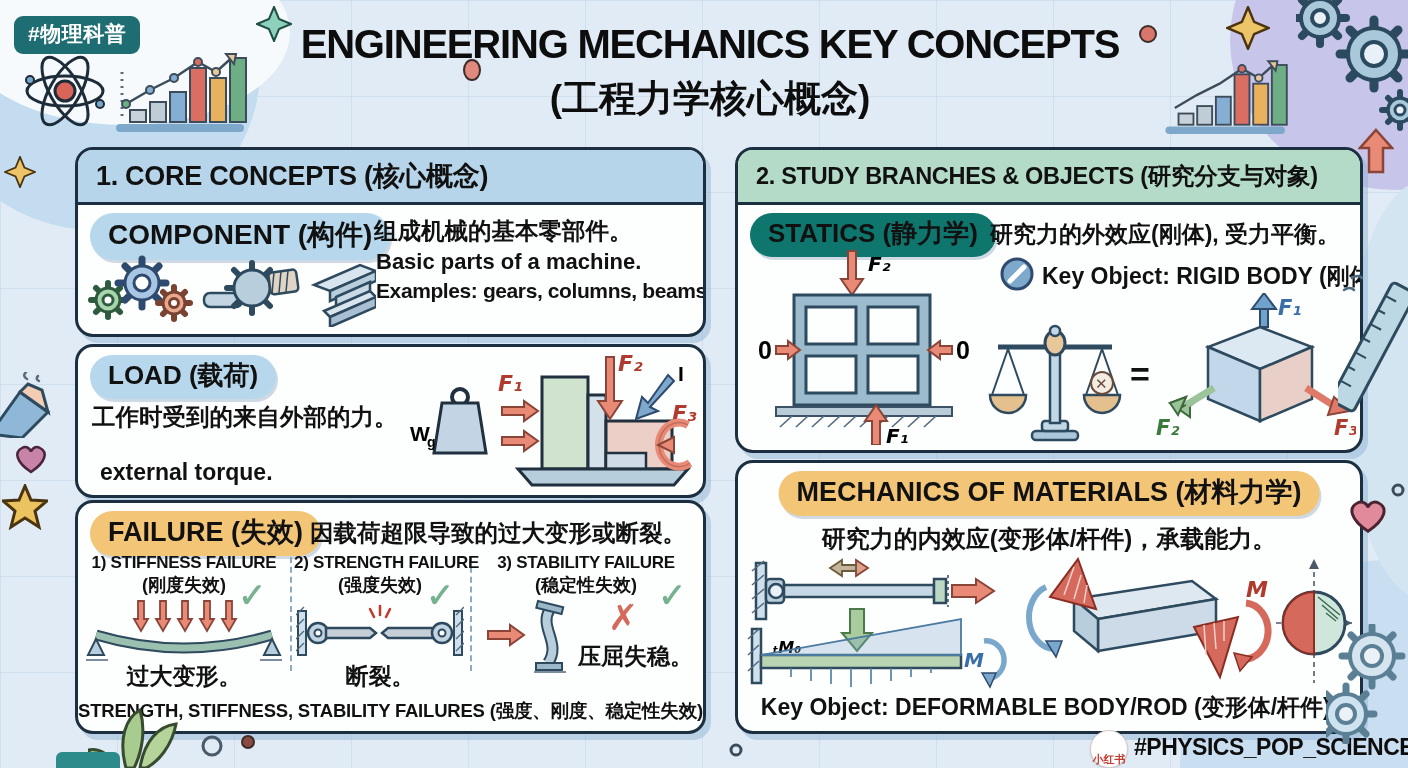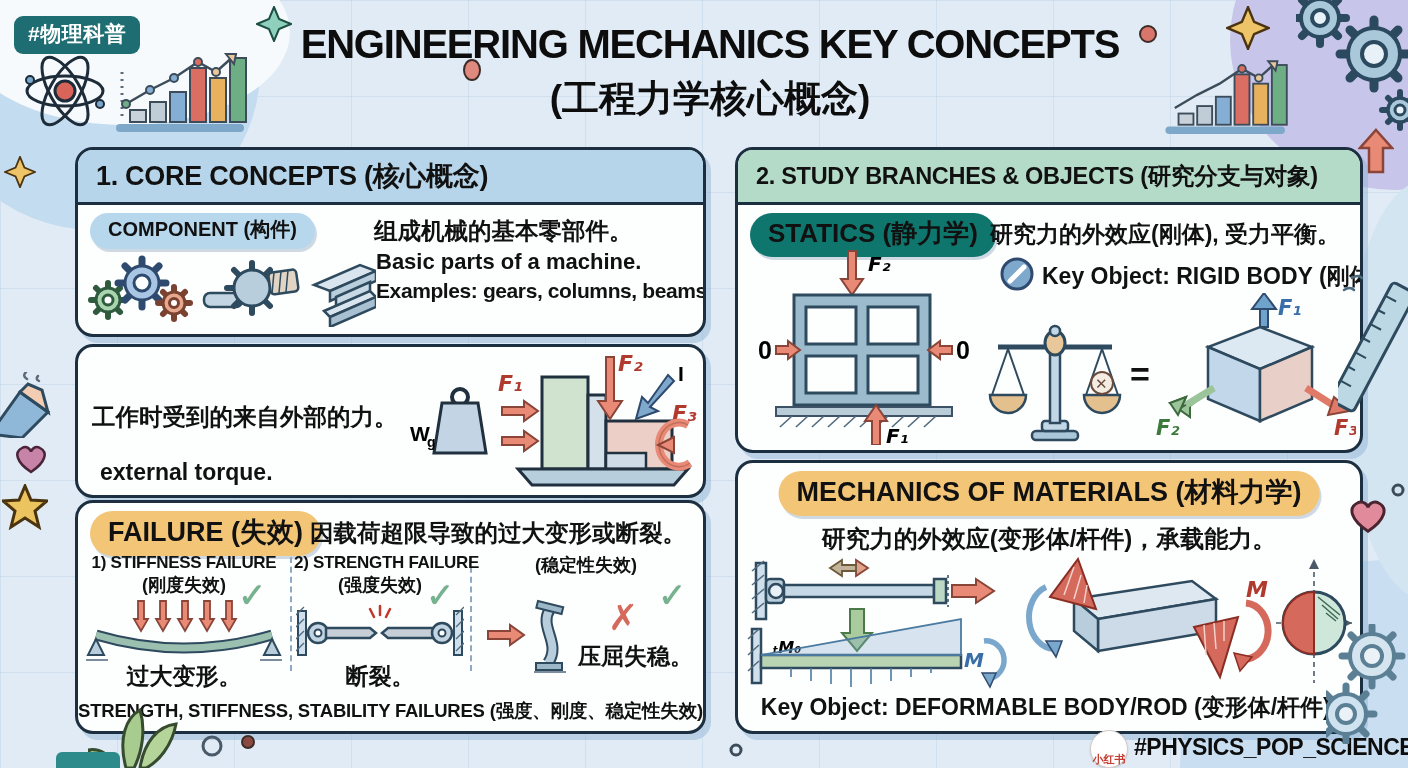--- a/index.html
+++ b/index.html
@@ -153,21 +153,21 @@
 
   <svg class="abs z1" style="left:1358px;top:128px;" width="36" height="46" viewBox="0 0 36 46">
     <polygon points="18,2 34,20 25,20 25,44 11,44 11,20 2,20" fill="#e88a76" stroke="#8a4438" stroke-width="2.5"></polygon>
   </svg>
 
   <section class="panel" style="left:75px;top:147px;width:625px;height:184px;">
     <div class="panel-header hdr-blue">
       <span>1. CORE CONCEPTS (核心概念)</span>
     </div>
     <div class="panel-body" style="height:125px;">
-      <div class="pill pill-blue" style="left:12px;top:8px;font-size:20px;">COMPONENT (构件)</div>
+      <div class="pill pill-blue" style="left:12px;top:8px;font-size:28px;">COMPONENT (构件)</div>
 
       <svg class="abs" style="left:8px;top:50px;" width="290" height="72" viewBox="0 0 290 72">
         <g>
           <g stroke="#2e5a3e" stroke-width="6" stroke-linecap="round">
             <line x1="22" y1="28" x2="22" y2="62"></line>
               <line x1="5" y1="45" x2="39" y2="45"></line>
             <line x1="10" y1="33" x2="34" y2="57"></line>
               <line x1="34" y1="33" x2="10" y2="57"></line>
           </g>
           <circle cx="22" cy="45" r="12" fill="#a8d4ae" stroke="#2e5a3e" stroke-width="3"></circle>
@@ -219,20 +219,21 @@
       </svg>
 
       <div class="abs en nowrap" style="left:298px;top:44px;font-size:22px;">Basic parts of a machine.</div>
       <div class="abs zh nowrap" style="left:296px;top:10px;font-size:23.5px;">组成机械的基本零部件。</div>
       <div class="abs en nowrap" style="left:298px;top:74px;font-size:21px;letter-spacing:-.4px;">Examples: gears, columns, beams.</div>
     </div>
   </section>
 
   <section class="panel" style="left:75px;top:344px;width:625px;height:148px;">
     <div class="panel-body" style="height:100%;">
+      <div class="pill pill-blue" style="left:12px;top:8px;font-size:26px;">LOAD (载荷)</div>
       <div class="abs zh nowrap" style="left:14px;top:54px;font-size:23.5px;">工作时受到的来自外部的力。</div>
       <div class="abs en nowrap" style="left:22px;top:112px;font-size:23px;">external torque.</div>
 
       <svg class="abs" style="left:328px;top:2px;" width="292" height="140" viewBox="0 0 292 140">
 
         <circle cx="54" cy="48" r="8" fill="none" stroke="#20303f" stroke-width="4"></circle>
         <path d="M36 54 L72 54 L80 104 L28 104 Z" fill="#c3d4e4" stroke="#20303f" stroke-width="3"></path>
         <text x="4" y="92" font-size="21" font-weight="bold">W</text>
         <text x="21" y="98" font-size="14" font-weight="bold">g</text>
 
@@ -320,20 +321,21 @@
               <line x1="160" y1="12" x2="168" y2="4"></line>
               <line x1="160" y1="24" x2="168" y2="16"></line>
               <line x1="160" y1="36" x2="168" y2="28"></line>
               <line x1="160" y1="48" x2="168" y2="40"></line>
             </g>
         </svg>
         <div class="zh" style="font-size:23px;margin-top:2px;">断裂。</div>
       </div>
 
       <div class="abs" style="left:396px;top:50px;width:224px;text-align:center;">
+        <div class="zh nowrap" style="font-size:17px;letter-spacing:-.3px;">3) STABILITY FAILURE</div>
         <div class="zh" style="font-size:18px;">(稳定性失效)</div>
         <span class="abs check" style="left:184px;top:22px;font-size:34px;">✓</span>
         <svg class="abs" style="left:10px;top:46px;" width="118" height="74" viewBox="0 0 118 74">
           <polygon points="4,32 26,32 26,26 40,36 26,46 26,40 4,40" fill="#e88a76" stroke="#8a4438" stroke-width="2"></polygon>
           <path d="M66 10 C54 28 78 44 64 64" fill="none" stroke="#2e4a5e" stroke-width="12"></path>
           <path d="M66 10 C54 28 78 44 64 64" fill="none" stroke="#b9cedd" stroke-width="8"></path>
           <rect x="54" y="2" width="26" height="7" fill="#9cb8c8" stroke="#2e4a5e" stroke-width="2" transform="rotate(14 54 2)"></rect>
           <rect x="52" y="64" width="26" height="7" fill="#9cb8c8" stroke="#2e4a5e" stroke-width="2"></rect>
           <g stroke="#51697d" stroke-width="1.3">
               <line x1="50" y1="73" x2="82" y2="73"></line>
@@ -430,21 +432,21 @@
         <line x1="150" y1="95" x2="180" y2="114" stroke="#e07a68" stroke-width="7"></line>
         <polygon points="178,104 194,118 172,122" fill="#e07a68" stroke="#8a4438" stroke-width="2"></polygon>
         <text x="178" y="142" font-size="21" fill="#b03a2e" class="flabel">F₃</text>
       </svg>
     </div>
   </section>
 
   <section class="panel" style="left:735px;top:460px;width:622px;height:268px;">
     <div class="panel-body" style="height:100%;text-align:center;">
       <div class="pill pill-orange" style="left:50%;transform:translateX(-50%);top:8px;font-size:27px;">MECHANICS OF MATERIALS (材料力学)</div>
-      <div class="abs zh nowrap" style="left:0;right:0;top:60px;font-size:24px;text-align:center;">研究力的外效应(变形体/杆件)，承载能力。</div>
+      <div class="abs zh nowrap" style="left:0;right:0;top:60px;font-size:24px;text-align:center;">研究力的内效应(变形体/杆件)，承载能力。</div>
 
       <svg class="abs" style="left:8px;top:94px;" width="606" height="132" viewBox="0 0 606 132">
 
         <g>
           <rect x="10" y="6" width="10" height="56" fill="#cfe0ec" stroke="#2e4a5e" stroke-width="2.5"></rect>
           <g stroke="#51697d" stroke-width="1.5">
             <line x1="6" y1="14" x2="18" y2="4"></line>
               <line x1="6" y1="28" x2="18" y2="18"></line>
             <line x1="6" y1="42" x2="18" y2="32"></line>
               <line x1="6" y1="56" x2="18" y2="46"></line>

